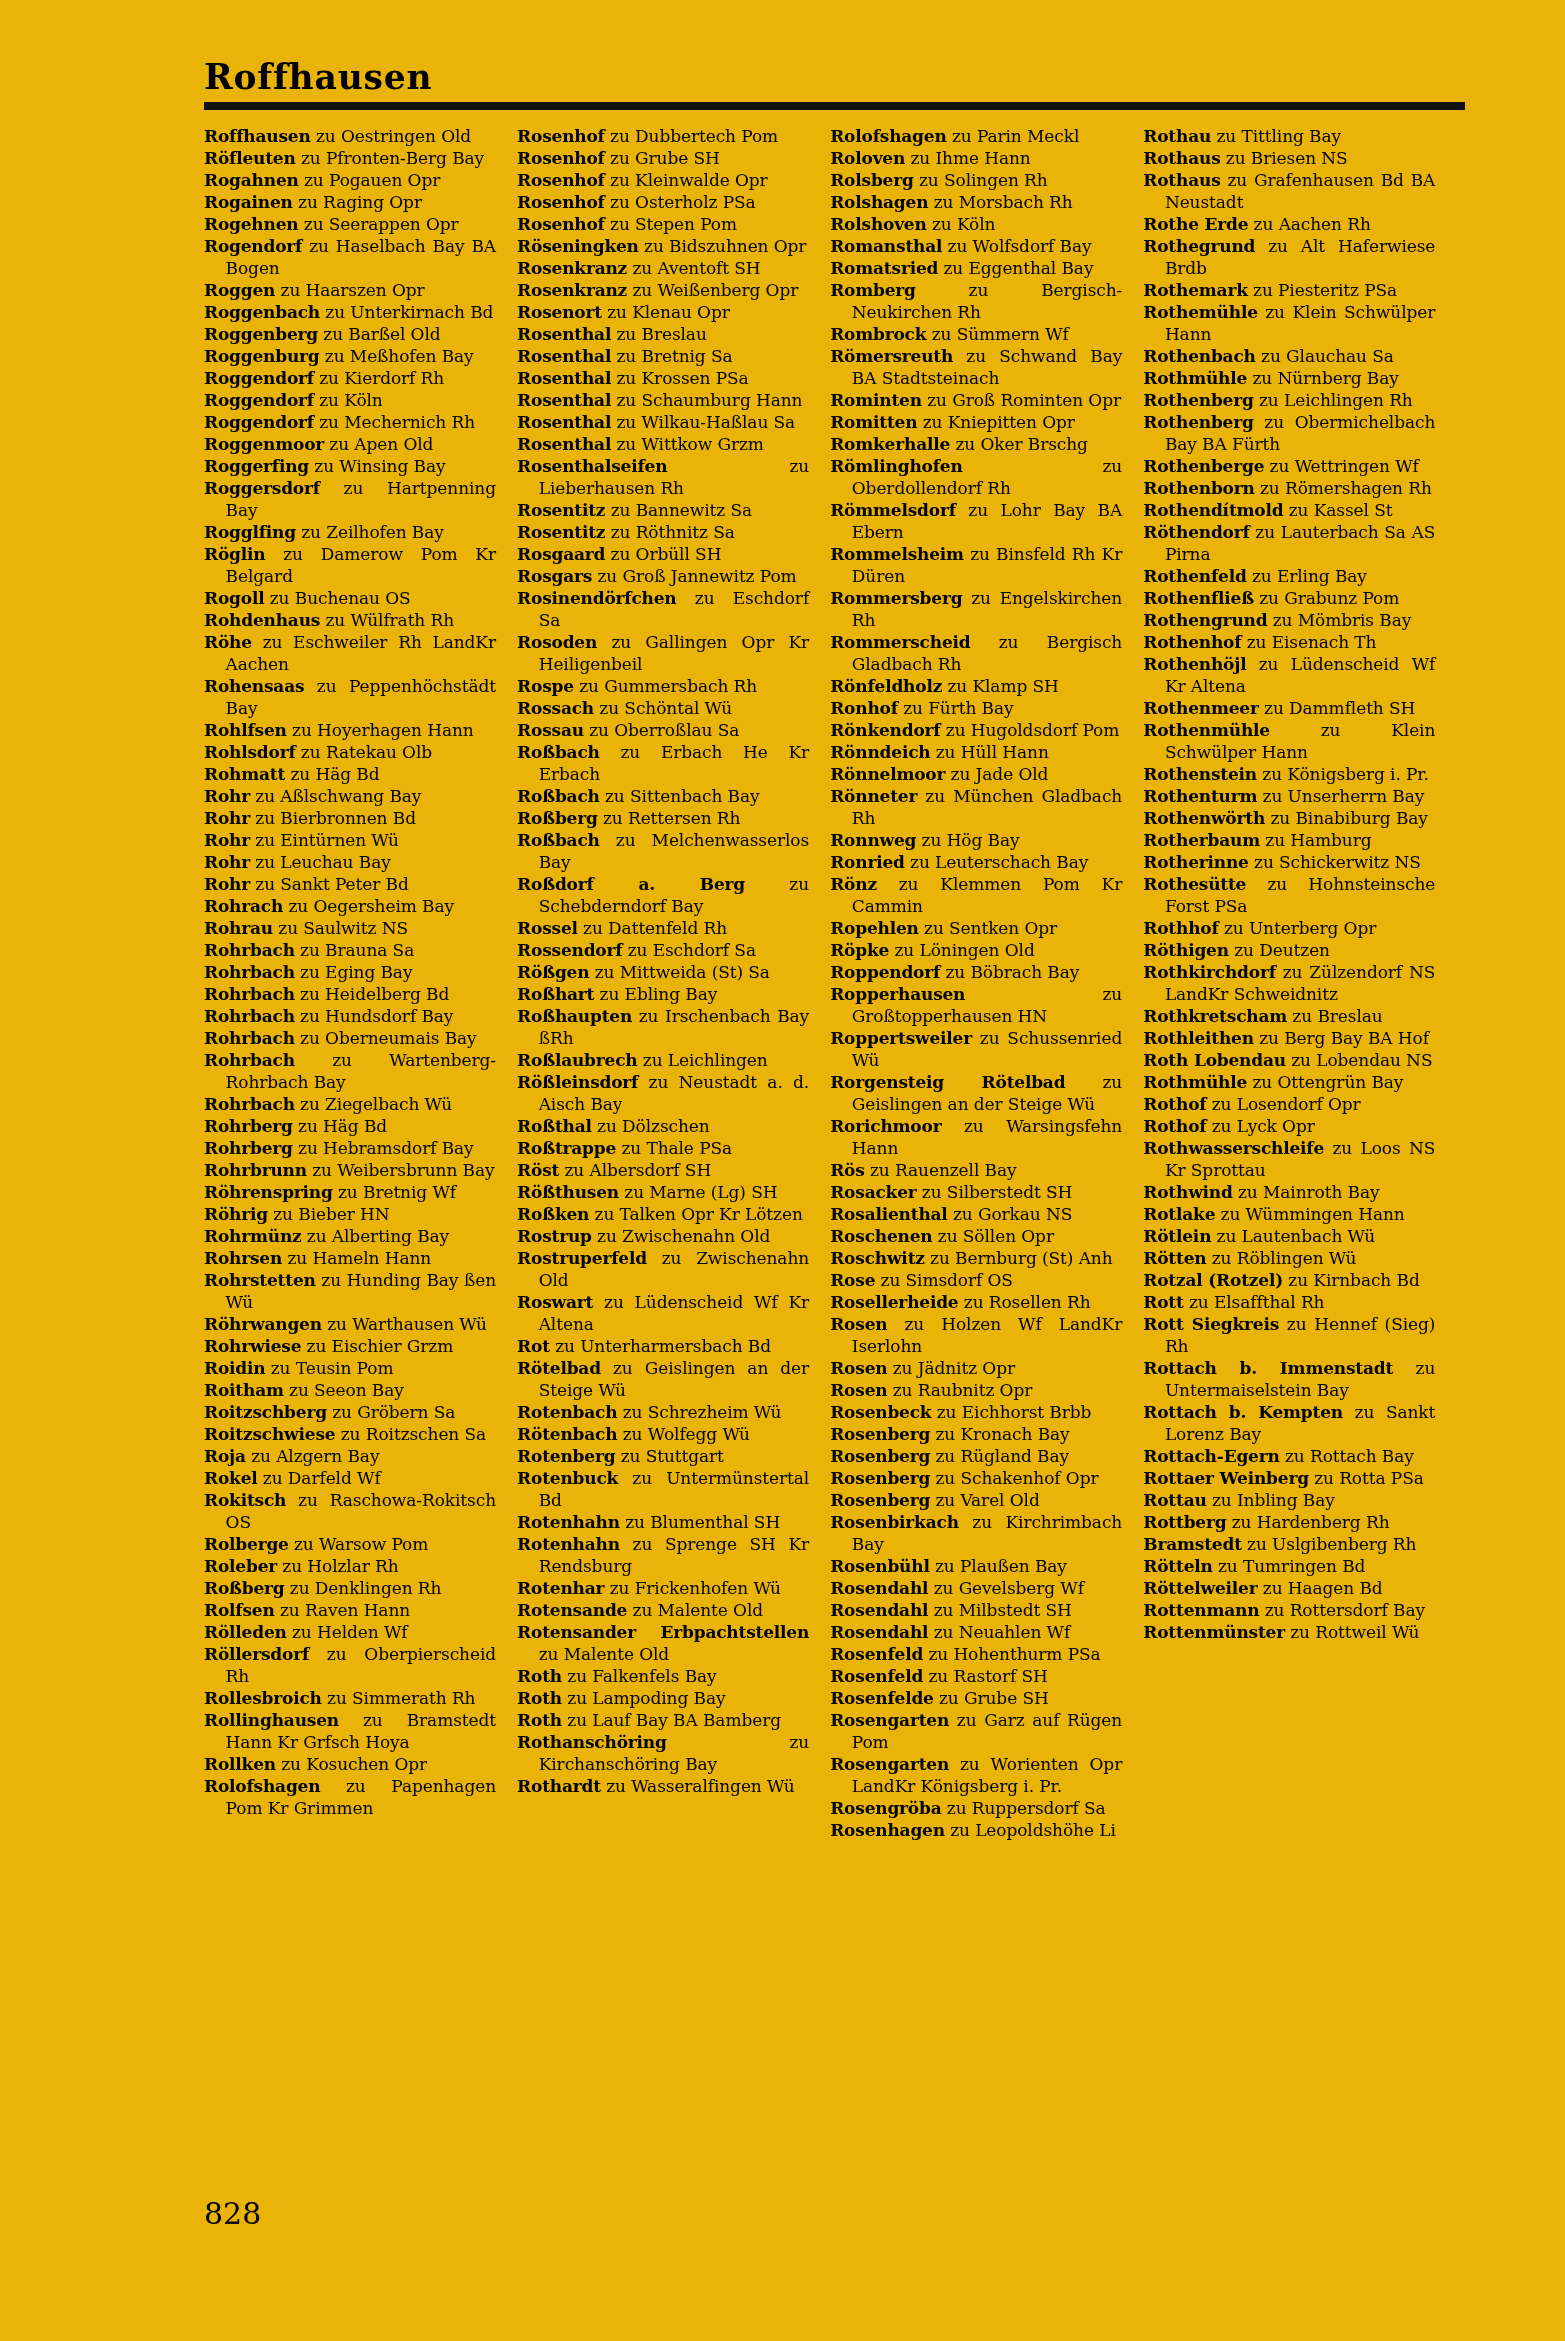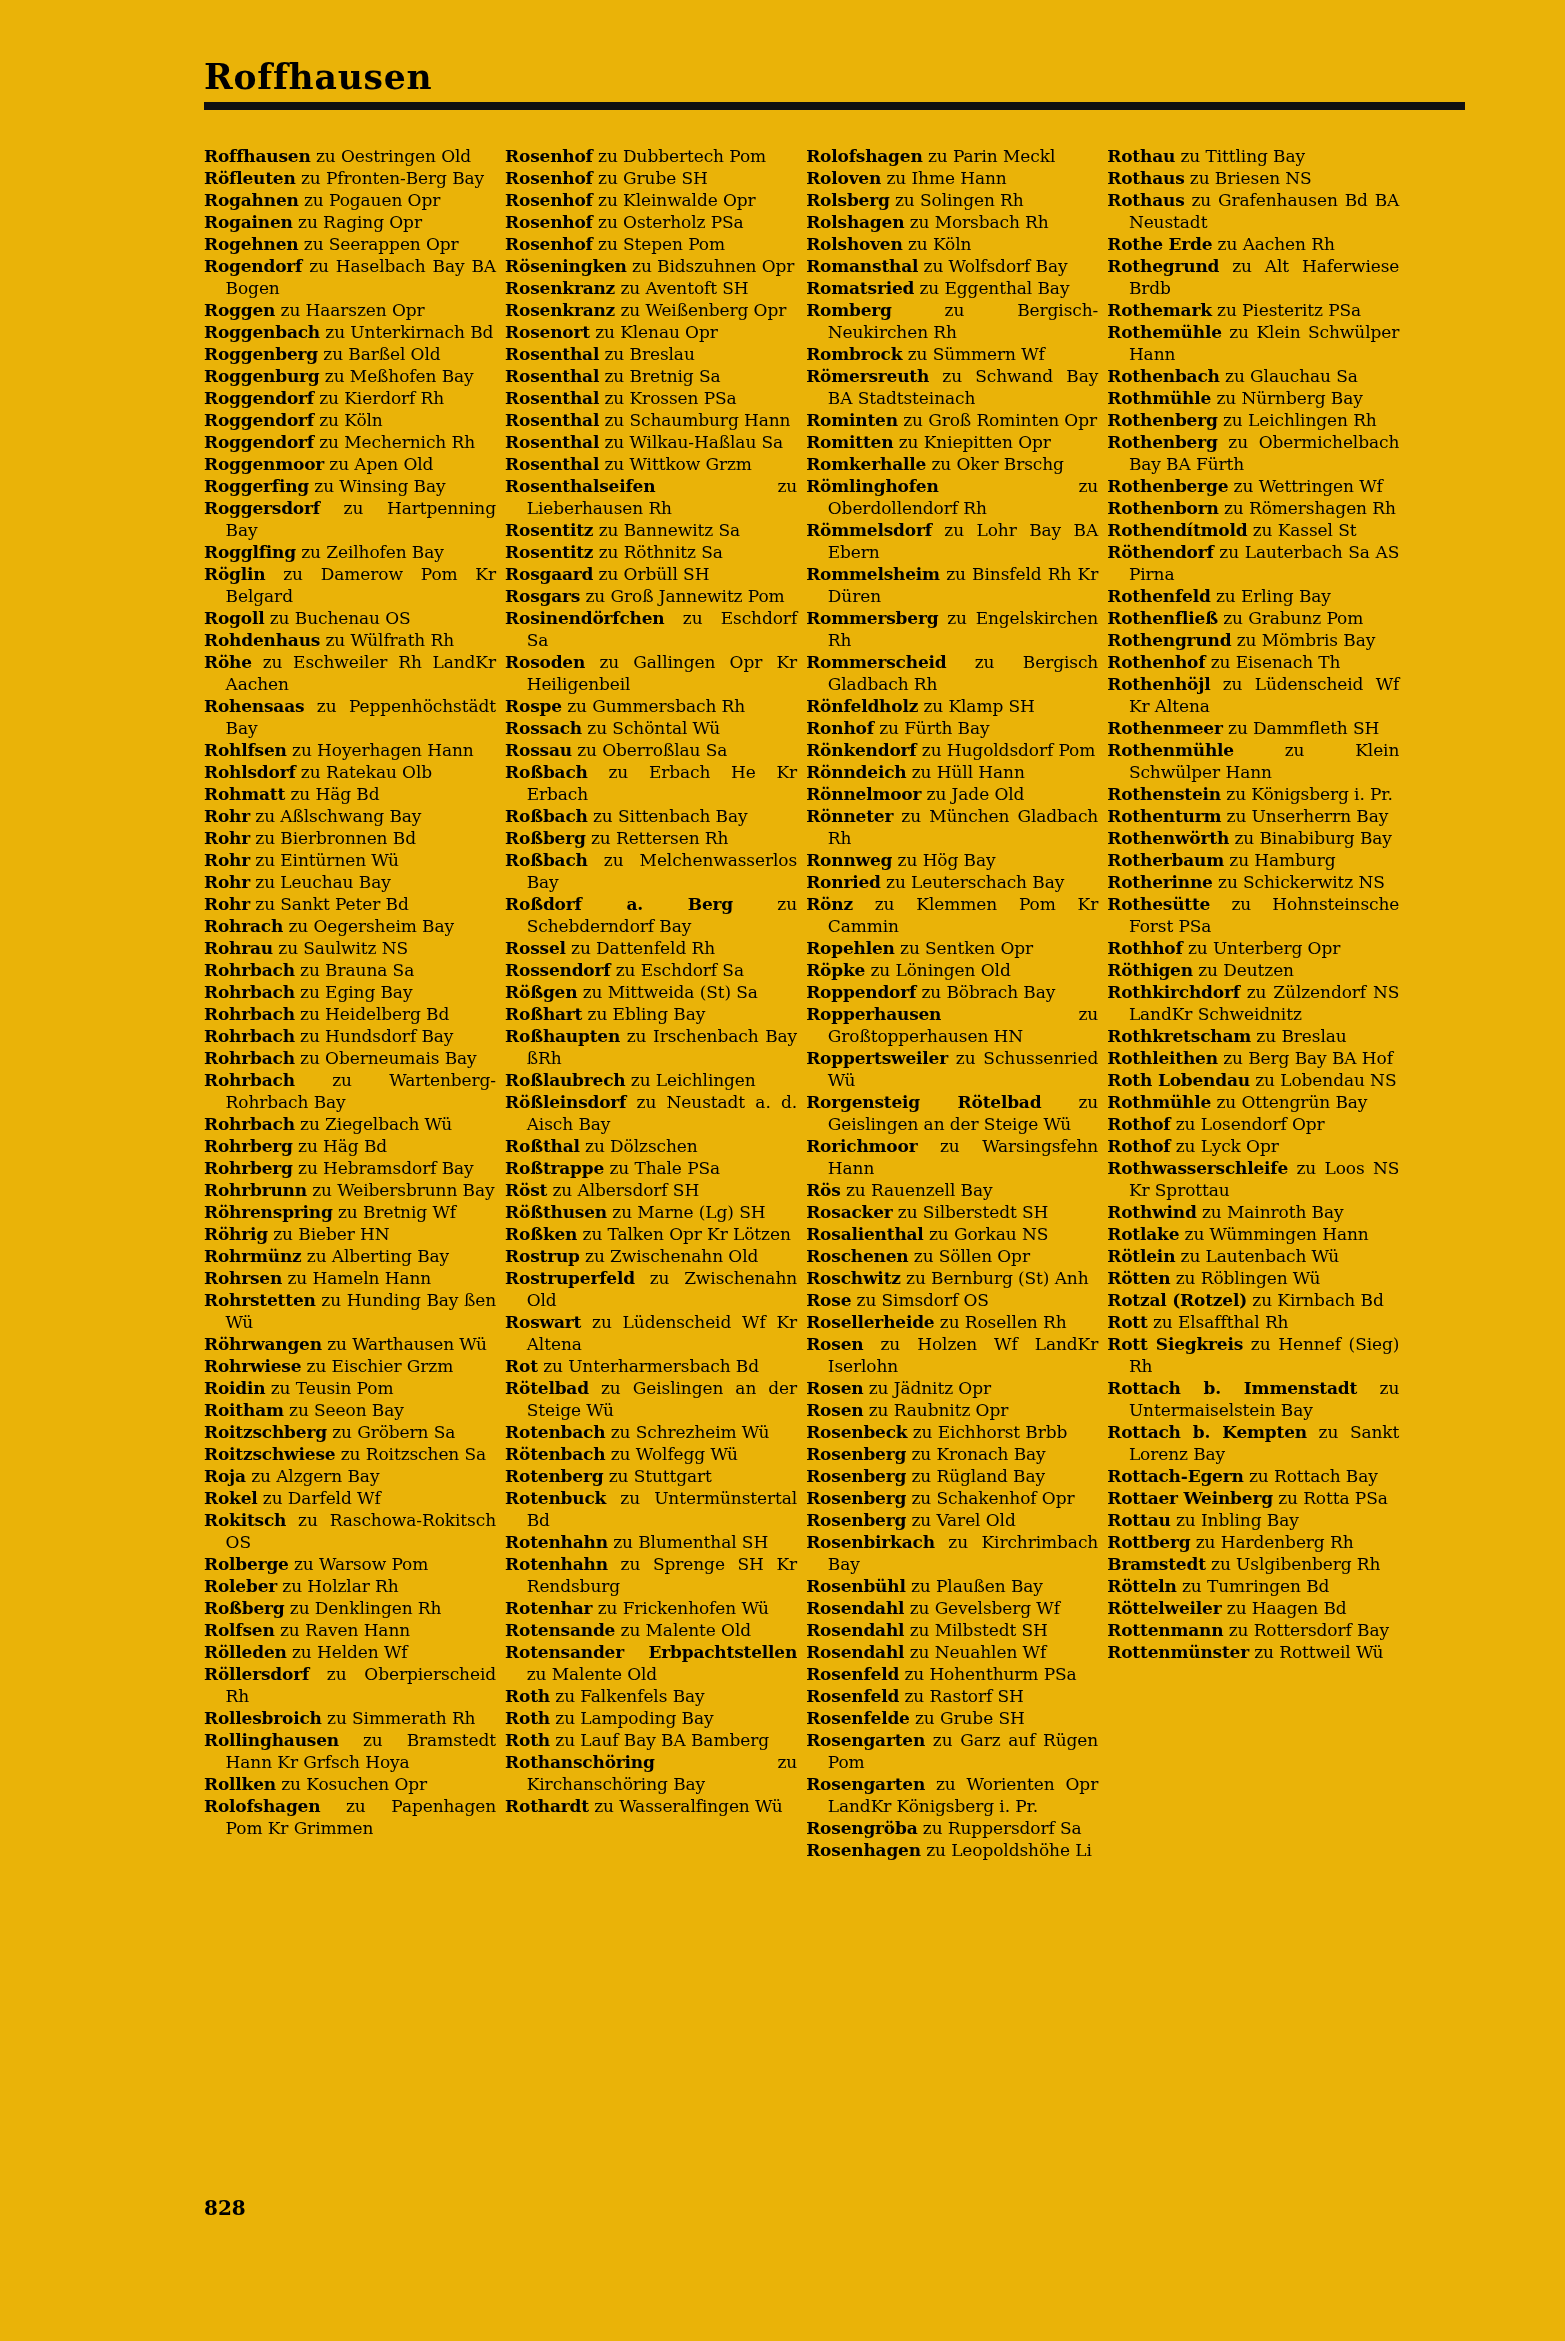--- a/index.html
+++ b/index.html
@@ -32,24 +32,24 @@
   }
   .head-rule{
     margin-top:8.3px;
     height:7.5px;
     background:#111;
     width:1261px;
   }
   .columns{
     position:absolute;
     left:204px;
-    top:145px;
+    top:125px;
     width:1261px;
     display:flex;
-    gap:0px;
+    gap:12px;
   }
   .col{
     width:297px;
     padding-right:5px;
     box-sizing:border-box;
   }
   .col + .col{margin-left:4.1px;}
   .entry{
     font-size:17px;
     line-height:22px;
@@ -70,22 +70,22 @@
   }
   
   .fr{
     font-family:"DejaVu Serif","Liberation Serif",serif;
     font-weight:400;
   }
   .pagenum{
     position:absolute;
     left:204px;
     top:2196px;
-    font-size:20px;
-    font-weight:700;
+    font-size:30px;
+    font-weight:400;
     font-family:"DejaVu Serif","Liberation Serif",serif;
   }
 </style>
 </head>
 <body>
 
 <div class="page">
 
   <div class="header-zone">
     <div class="running-head">Roffhausen</div>

